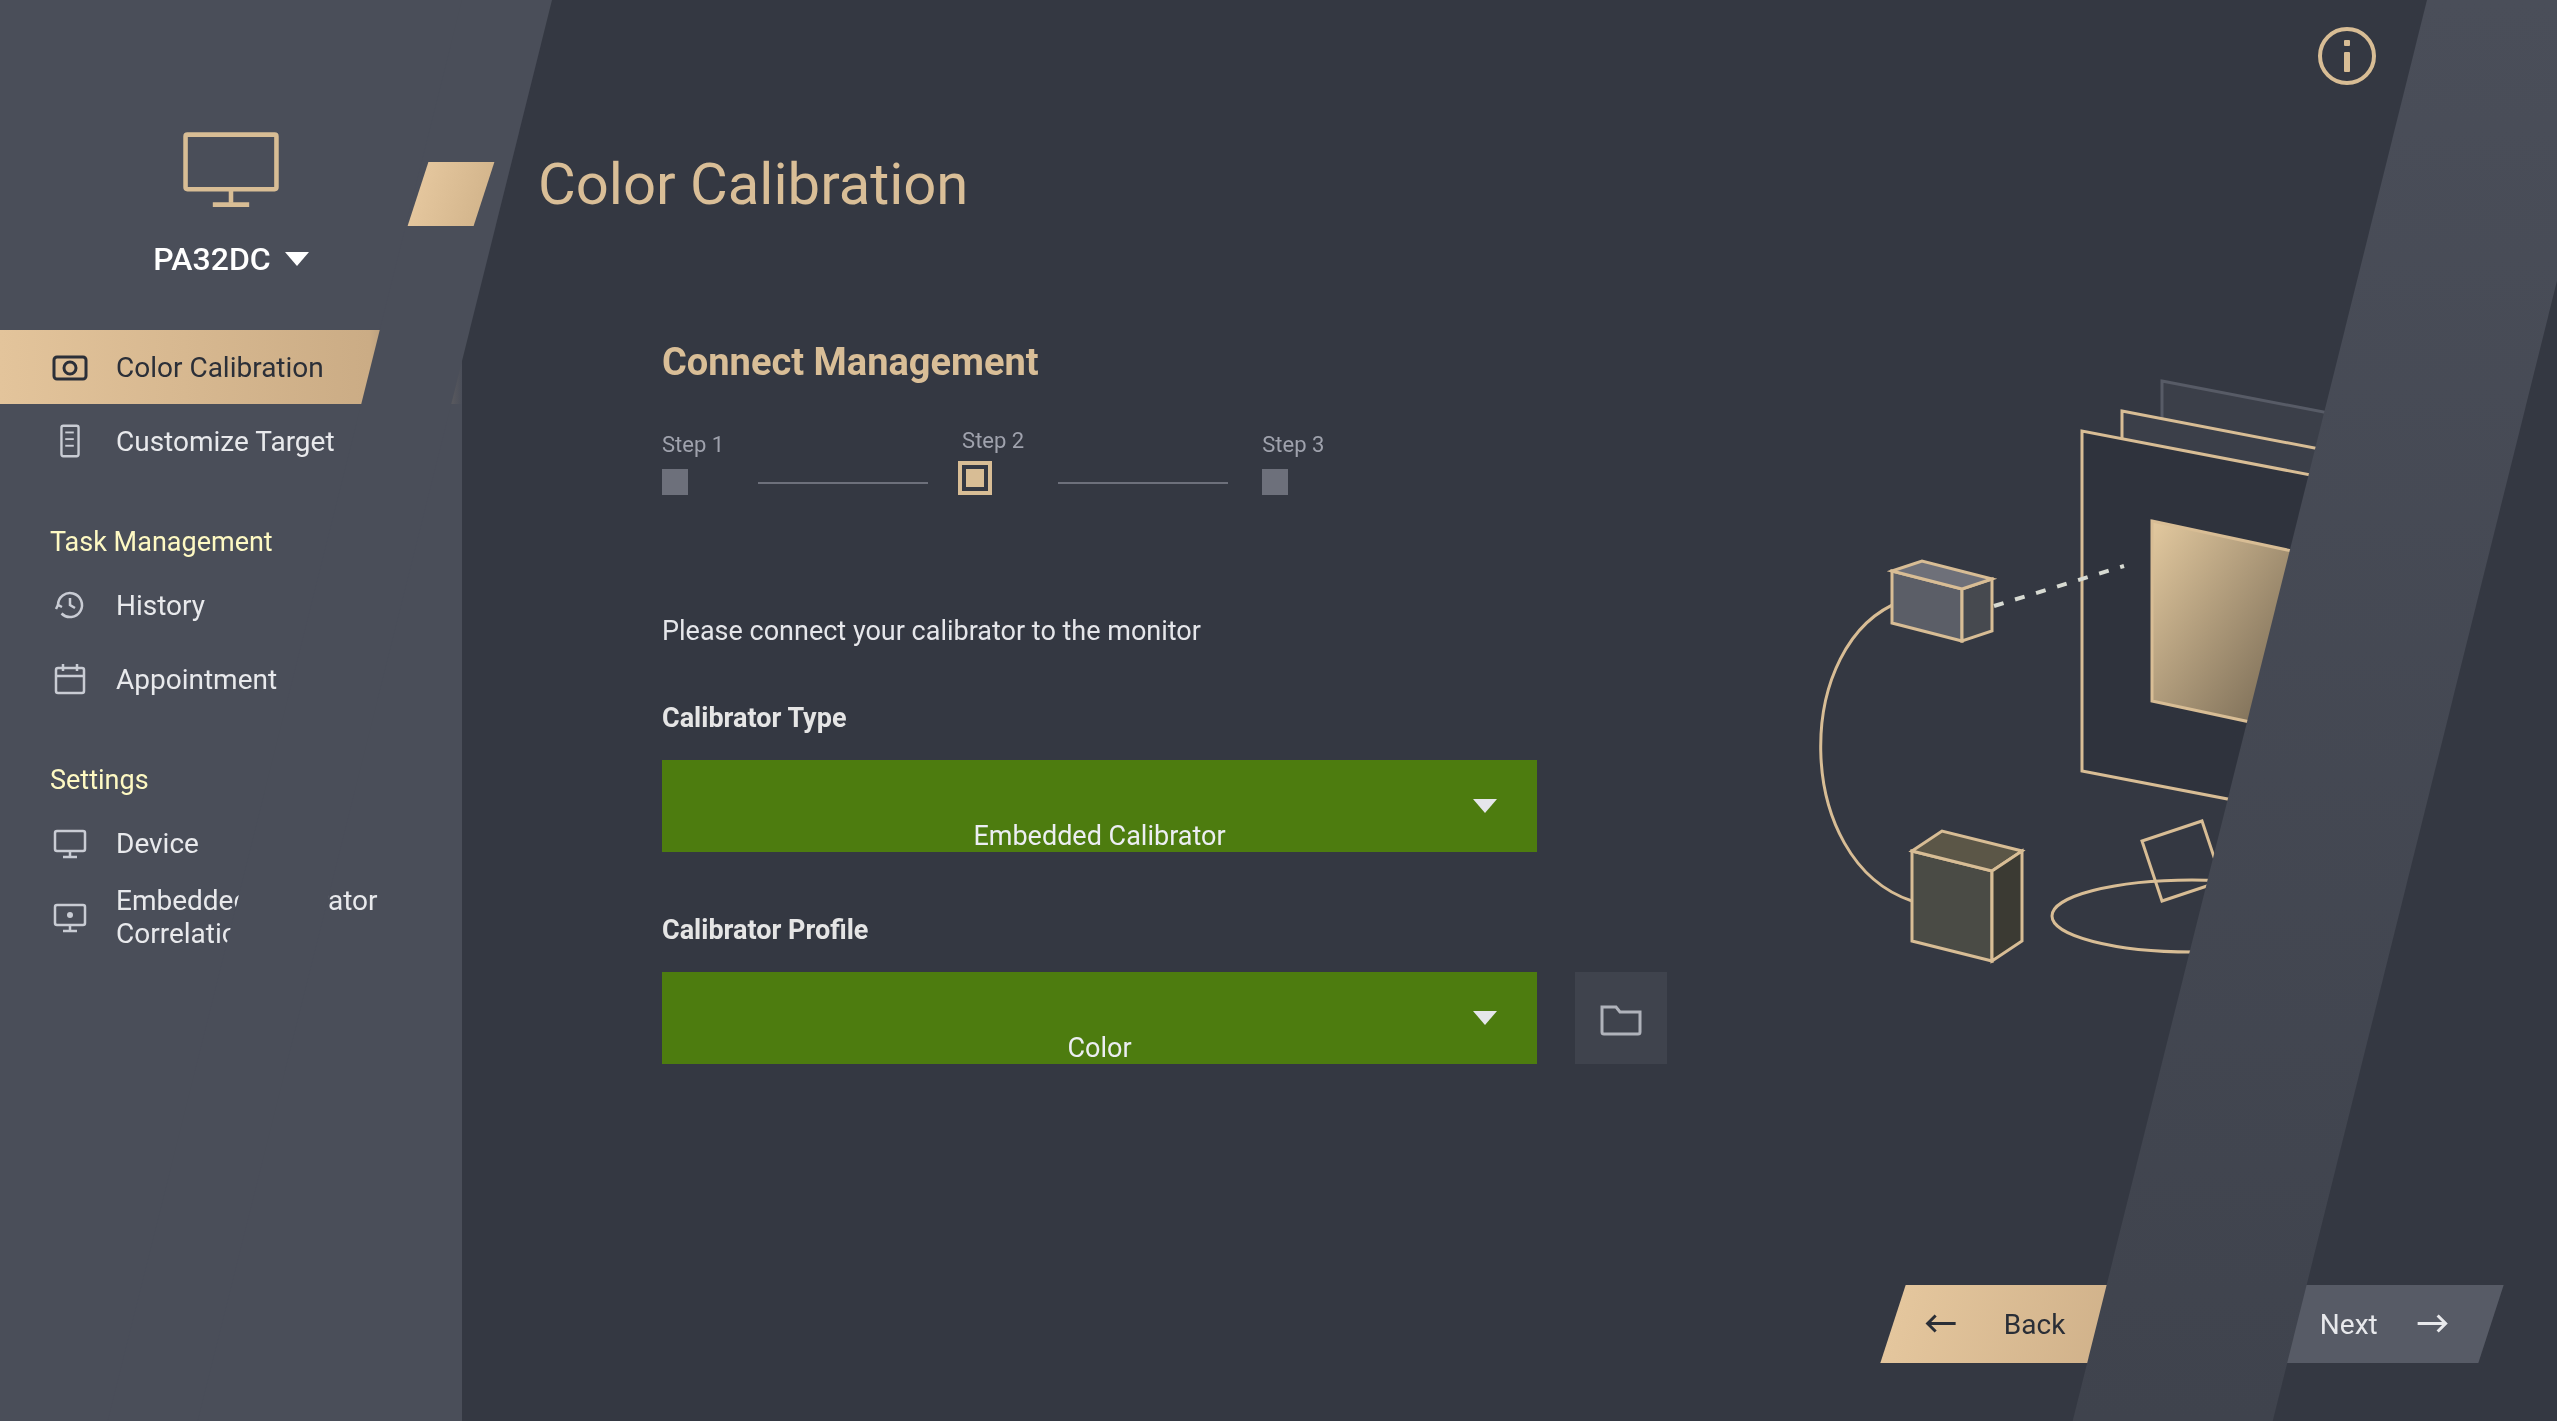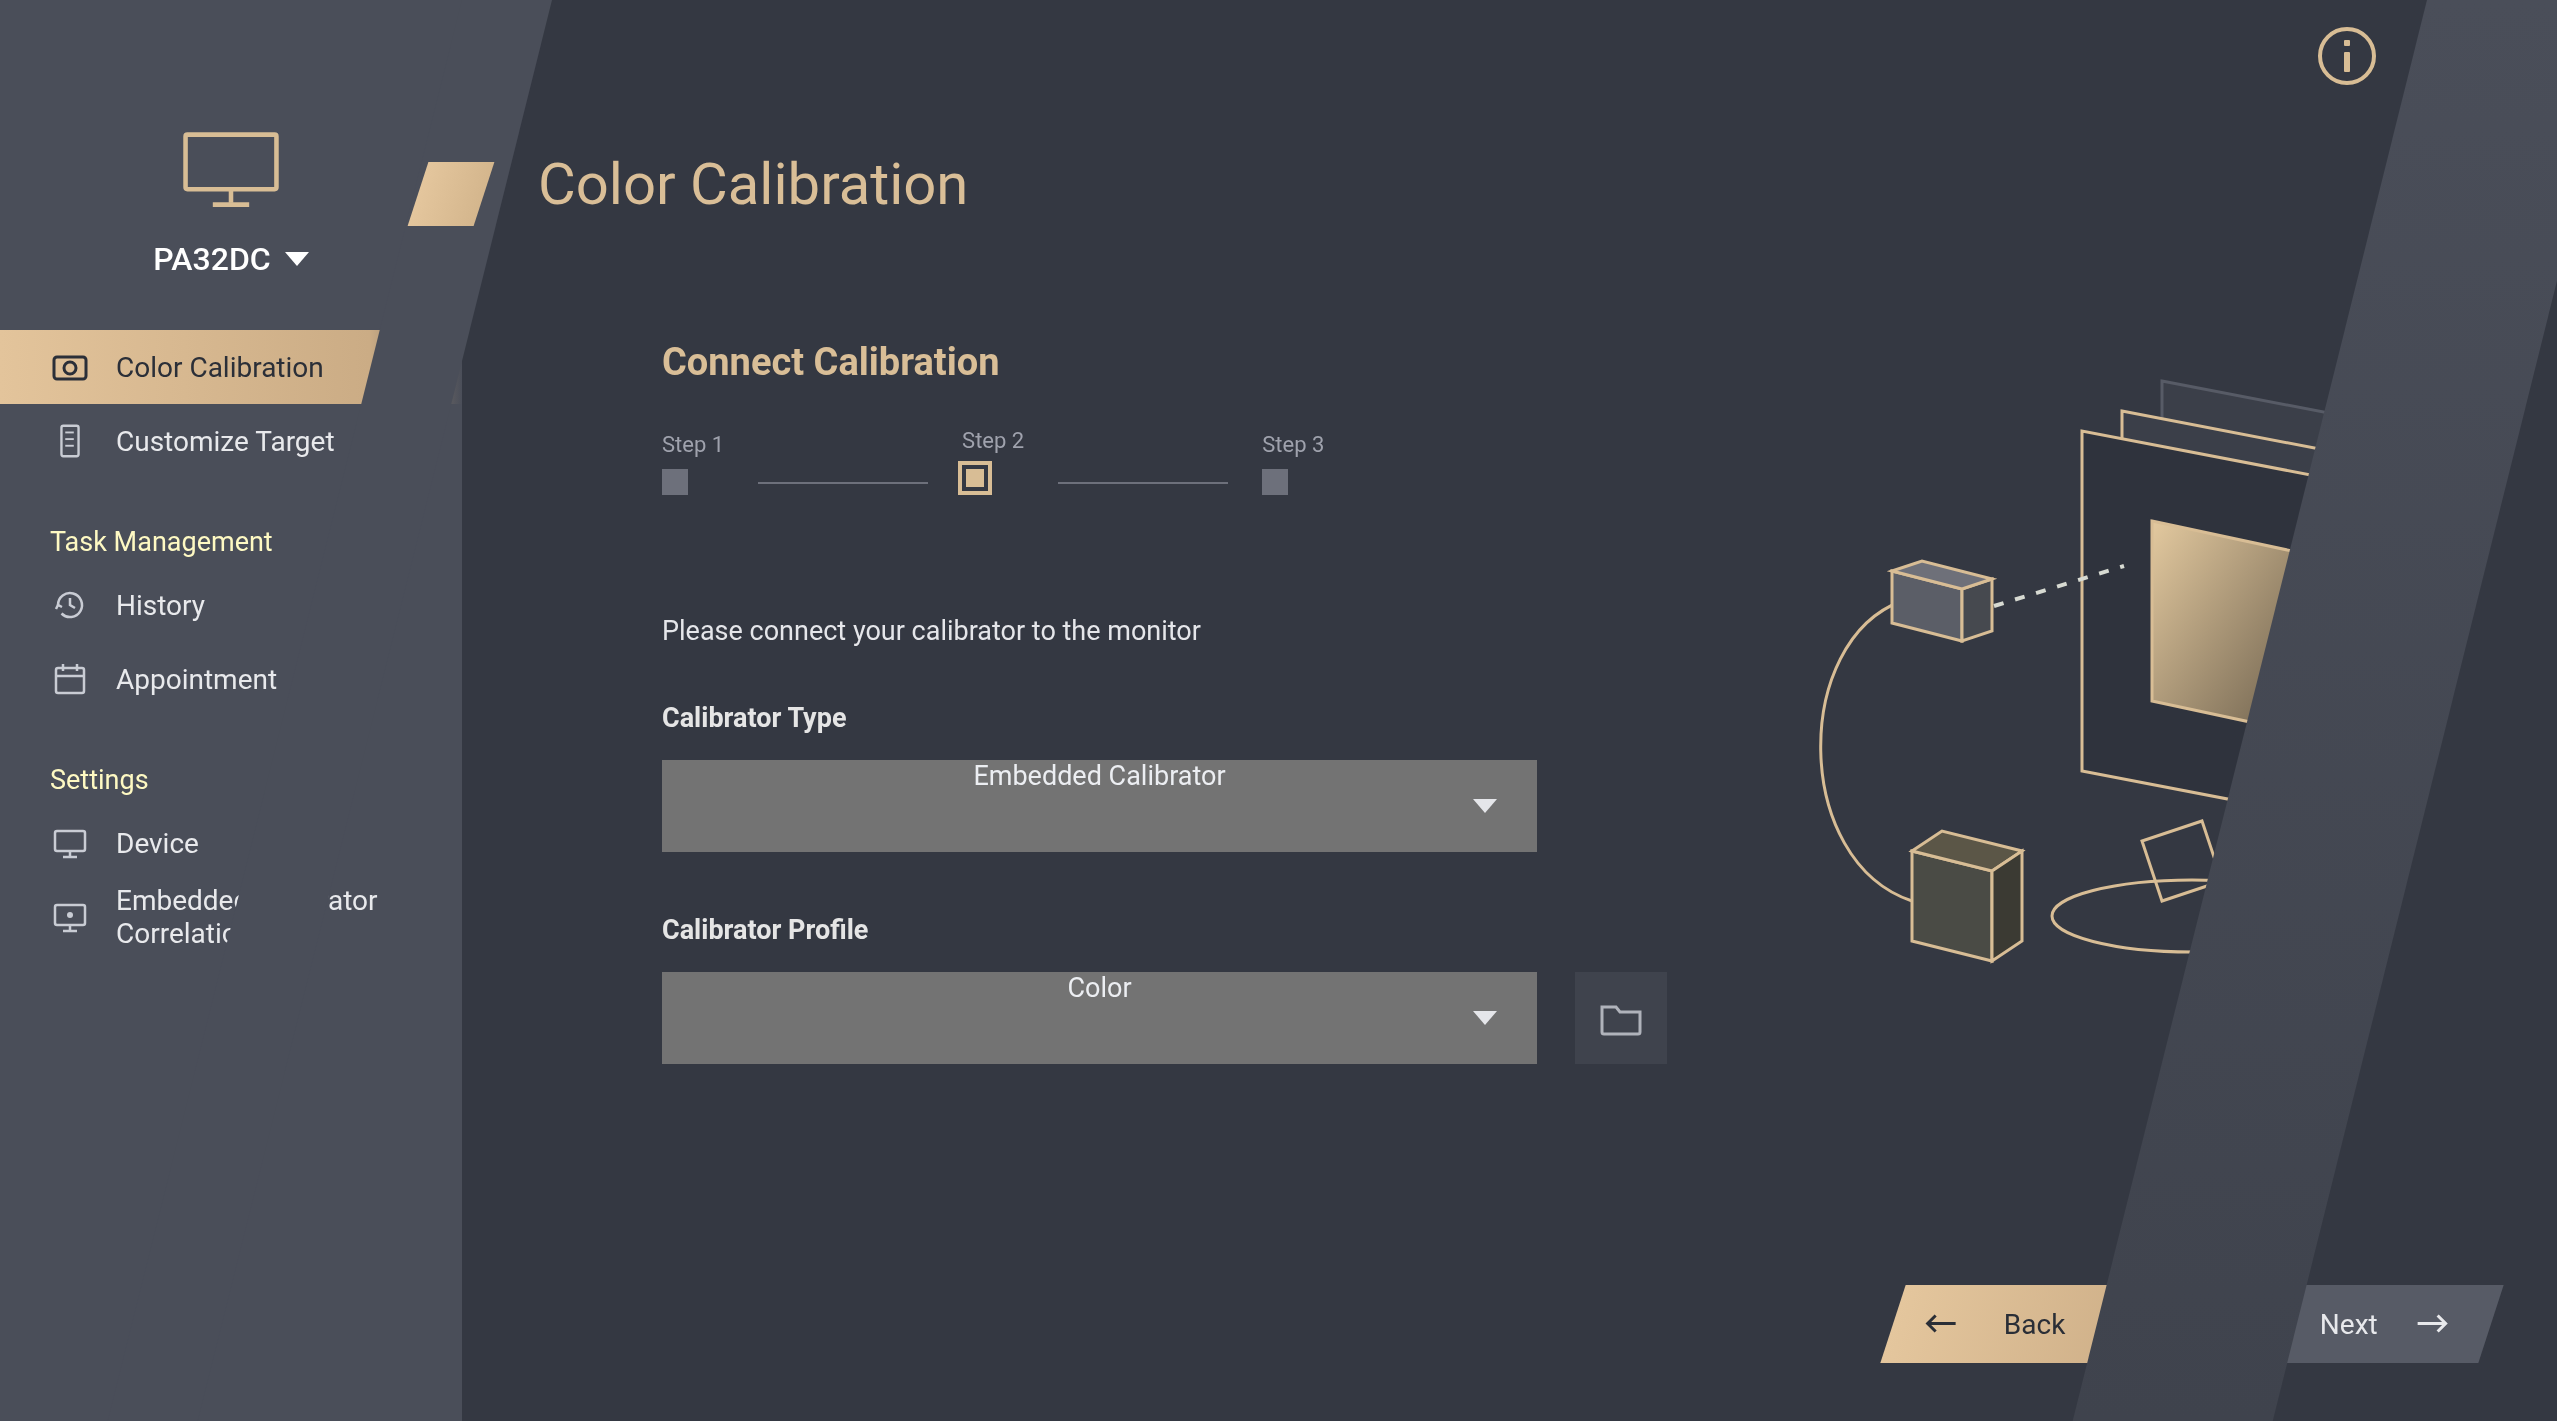--- a/index.html
+++ b/index.html
@@ -194,23 +194,23 @@
   }
   .field-row {
     display: flex;
     align-items: center;
     gap: 38px;
     margin-bottom: 62px;
   }
   .dropdown {
     width: 875px;
     height: 92px;
-    background: #737373;
-    display: flex;
-    align-items: flex-start;
+    background: #4d7c0f;
+    display: flex;
+    align-items: flex-end;
     justify-content: center;
     position: relative;
     font-size: 27px;
     color: #eceef2;
     cursor: pointer;
   }
   .dropdown .chev {
     position: absolute;
     right: 40px;
     top: 50%;
@@ -388,21 +388,21 @@
 
 </aside>
 
 <main class="main">
 
   <div class="accent-bar"></div>
   <h1 class="page-title">Color Calibration</h1>
 
   <div class="content">
 
-    <h2 class="section-head">Connect Calibration</h2>
+    <h2 class="section-head">Connect Management</h2>
 
     <div class="steps">
       <div class="step-col">
         <span class="step-lbl">Step 1</span>
         <span class="step-box"></span>
       </div>
       <div class="step-line"></div>
       <div class="step-col">
         <span class="step-lbl">Step 2</span>
         <span class="step-box active"></span>

